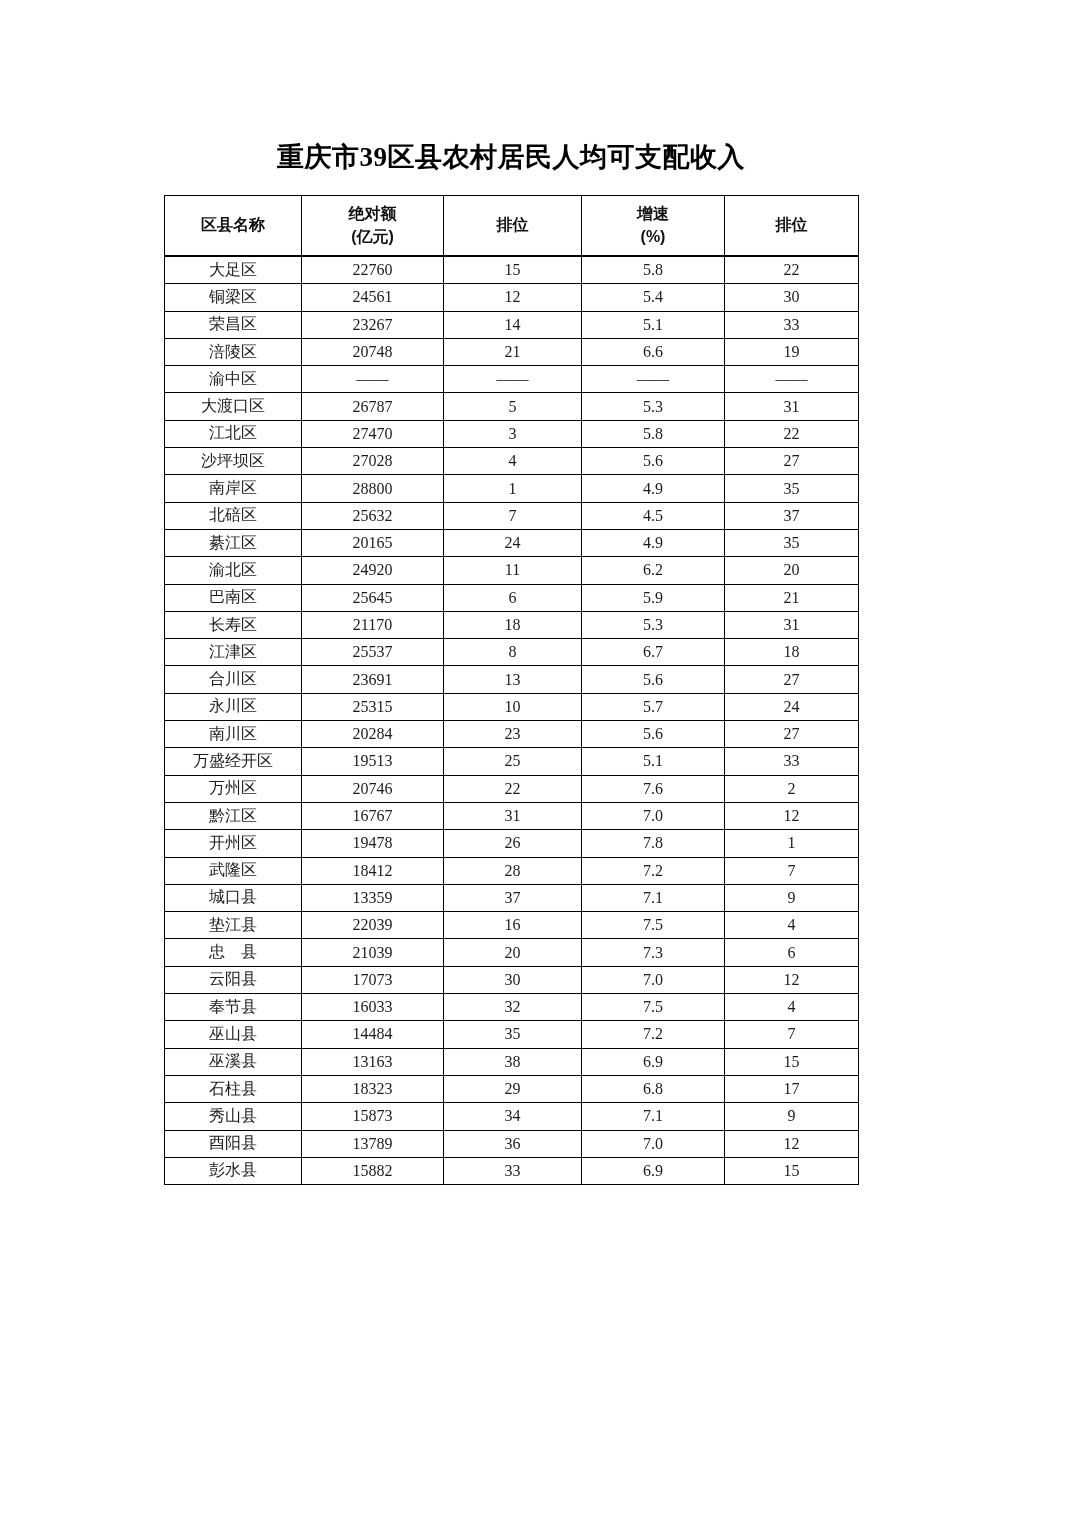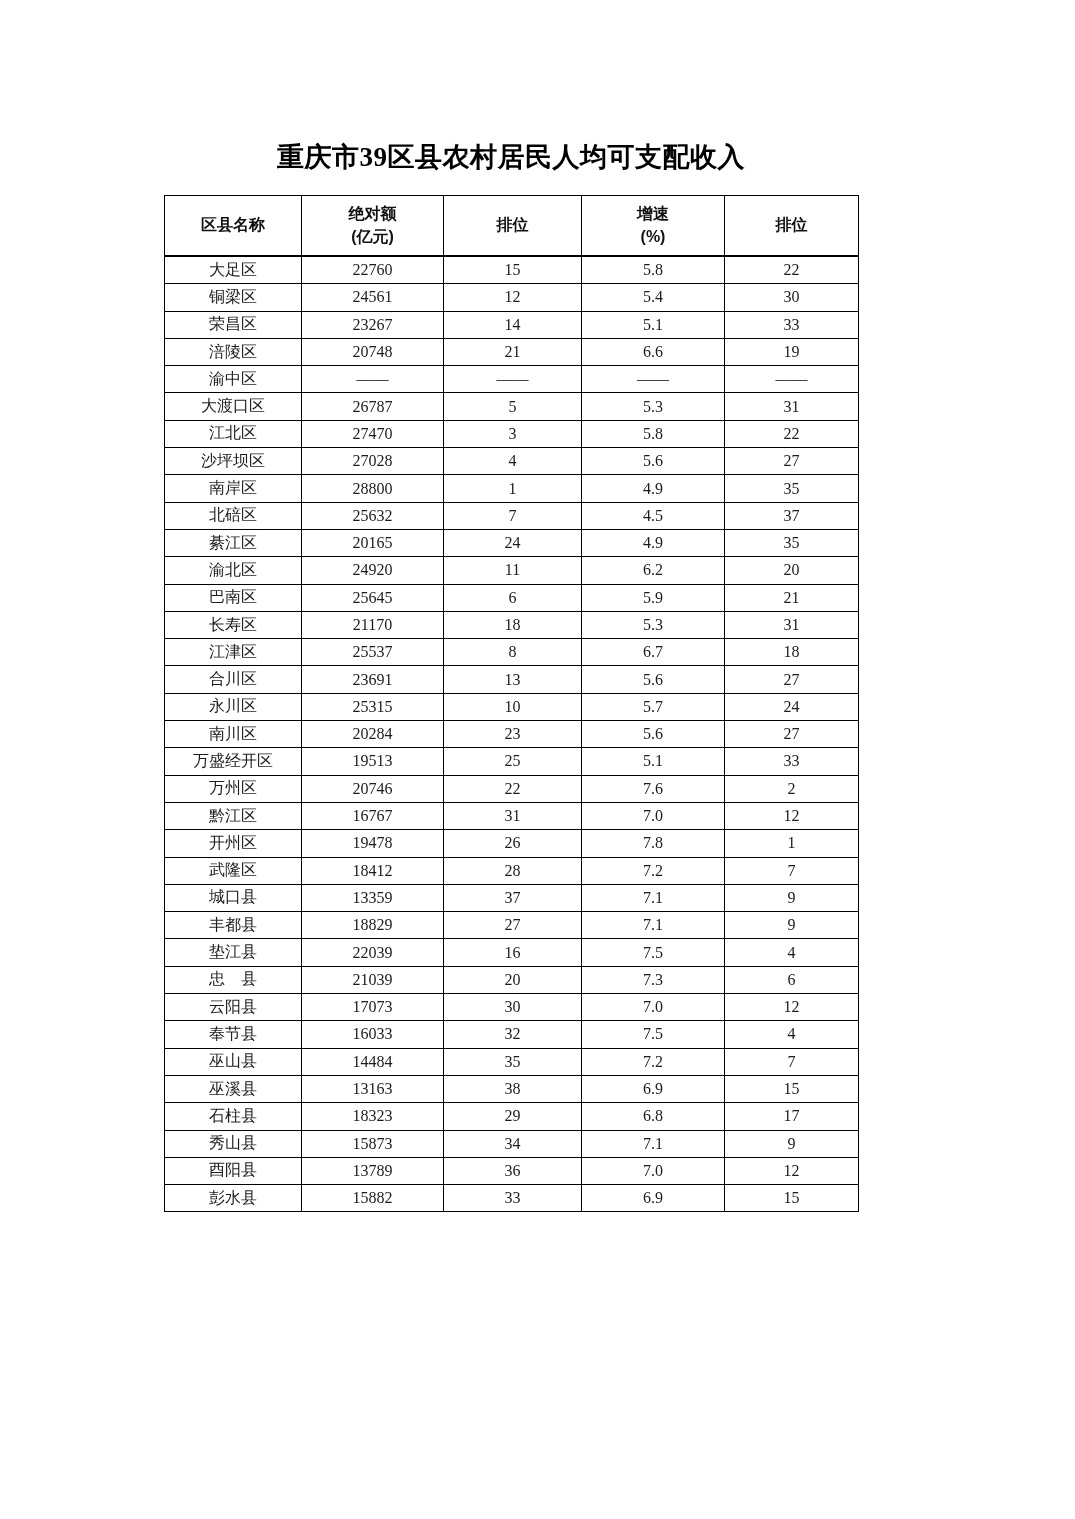--- a/index.html
+++ b/index.html
@@ -250,27 +250,20 @@
             <td>7</td>
           </tr>
           <tr>
             <td>城口县</td>
             <td>13359</td>
             <td>37</td>
             <td>7.1</td>
             <td>9</td>
           </tr>
           <tr>
-            <td>丰都县</td>
-            <td>18829</td>
-            <td>27</td>
-            <td>7.1</td>
-            <td>9</td>
-          </tr>
-          <tr>
             <td>垫江县</td>
             <td>22039</td>
             <td>16</td>
             <td>7.5</td>
             <td>4</td>
           </tr>
           <tr>
             <td>忠　县</td>
             <td>21039</td>
             <td>20</td>

